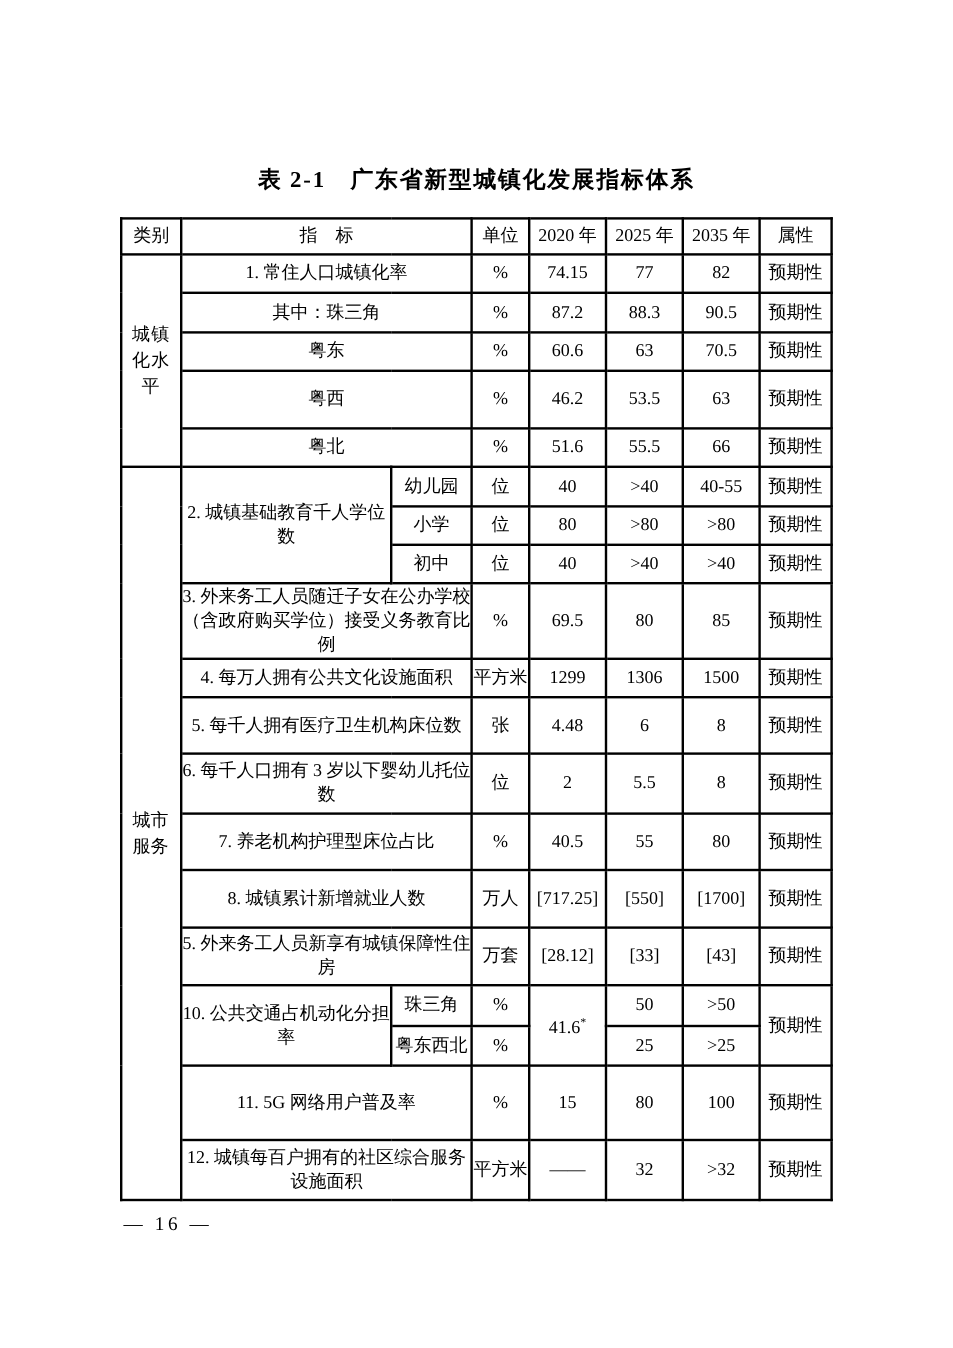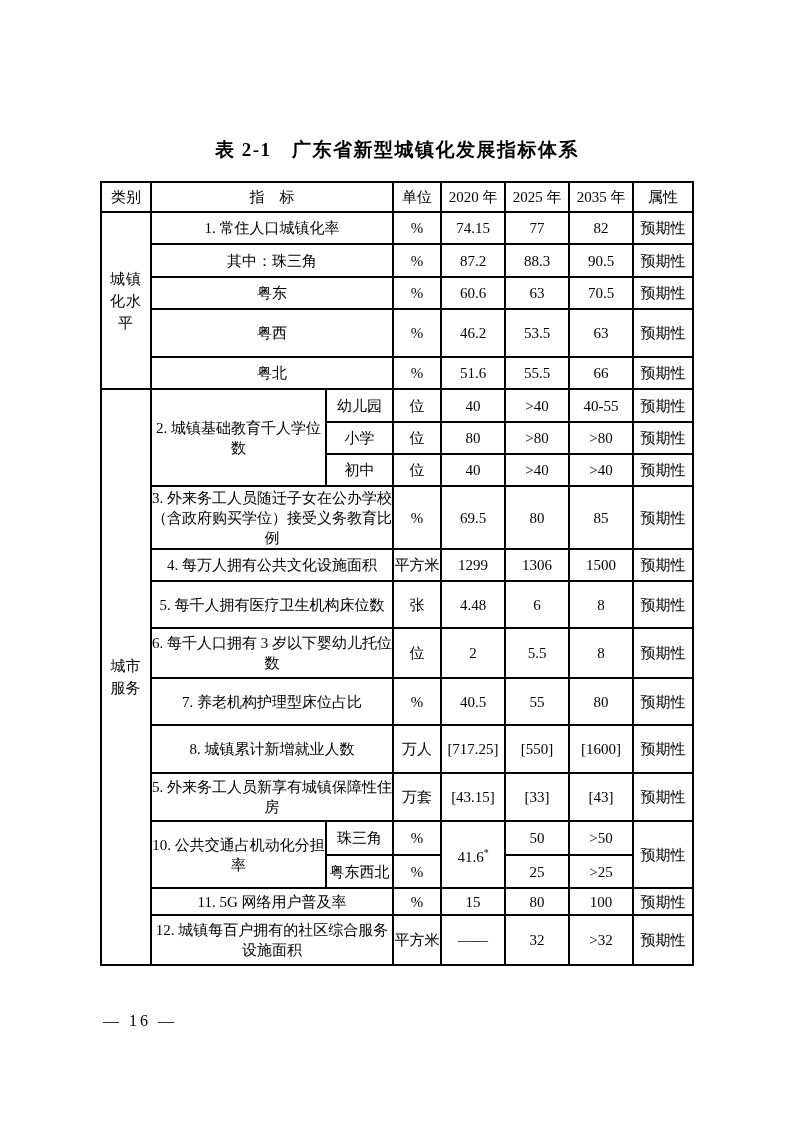--- a/index.html
+++ b/index.html
@@ -182,47 +182,47 @@
       <td class="val">40.5</td>
       <td class="val">55</td>
       <td class="val">80</td>
       <td>预期性</td>
     </tr>
     <tr style="height:48px">
       <td class="ind" colspan="2">8. 城镇累计新增就业人数</td>
       <td class="unit">万人</td>
       <td class="val">[717.25]</td>
       <td class="val">[550]</td>
-      <td class="val">[1600]</td>
+      <td class="val">[1700]</td>
       <td>预期性</td>
     </tr>
     <tr style="height:48px">
       <td class="ind" colspan="2">5. 外来务工人员新享有城镇保障性住房</td>
       <td class="unit">万套</td>
-      <td class="val">[43.15]</td>
+      <td class="val">[28.12]</td>
       <td class="val">[33]</td>
       <td class="val">[43]</td>
       <td>预期性</td>
     </tr>
     <tr style="height:34px">
       <td class="ind" rowspan="2">10. 公共交通占机动化分担率</td>
       <td>珠三角</td>
       <td class="unit">%</td>
       <td class="val" rowspan="2"><span>41.6</span><sup>*</sup></td>
       <td class="val">50</td>
       <td class="val">&gt;50</td>
       <td rowspan="2">预期性</td>
     </tr>
     <tr style="height:33px">
       <td class="unit">粤东西北</td>
       <td class="unit">%</td>
       <td class="val">25</td>
       <td class="val">&gt;25</td>
     </tr>
-    <tr style="height:27px">
+    <tr style="height:62px">
       <td class="ind" colspan="2">11. 5G 网络用户普及率</td>
       <td class="unit">%</td>
       <td class="val">15</td>
       <td class="val">80</td>
       <td class="val">100</td>
       <td>预期性</td>
     </tr>
     <tr style="height:50px">
       <td class="ind" colspan="2">12. 城镇每百户拥有的社区综合服务设施面积</td>
       <td class="unit">平方米</td>

